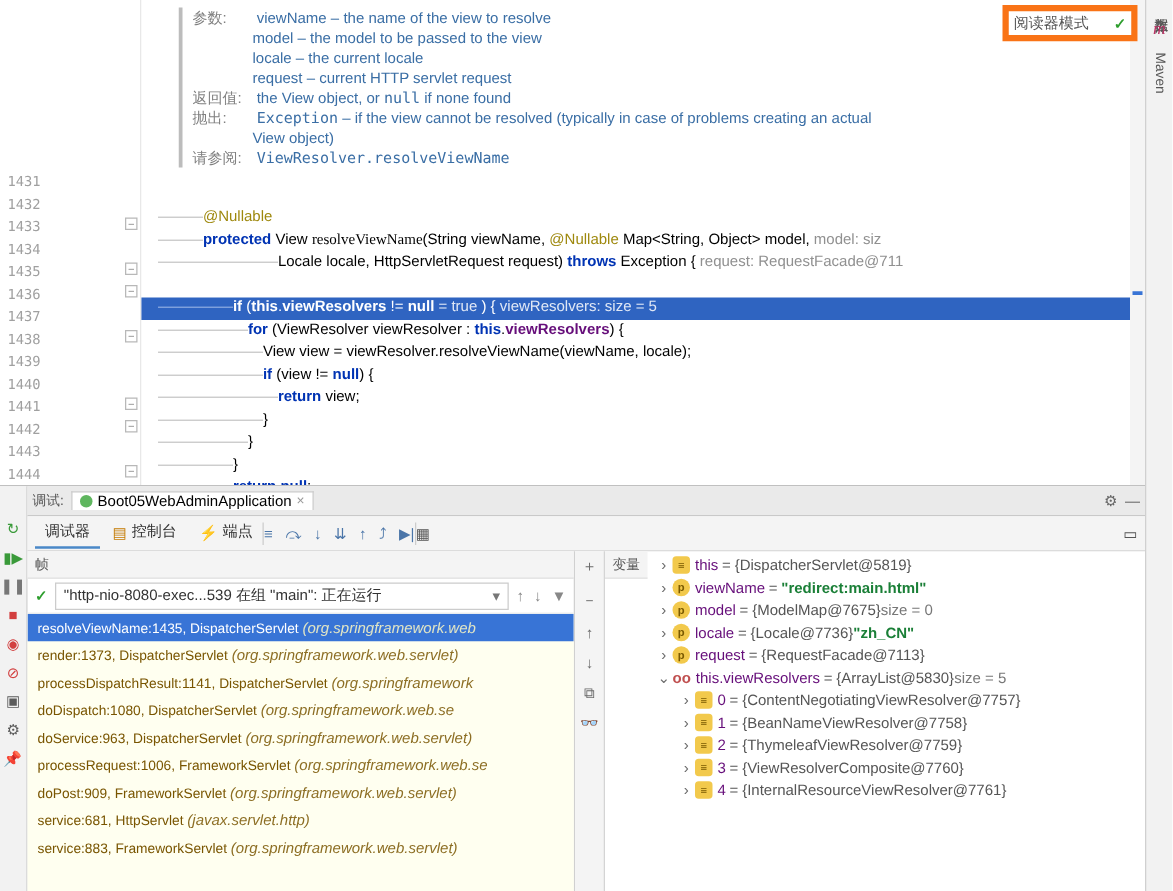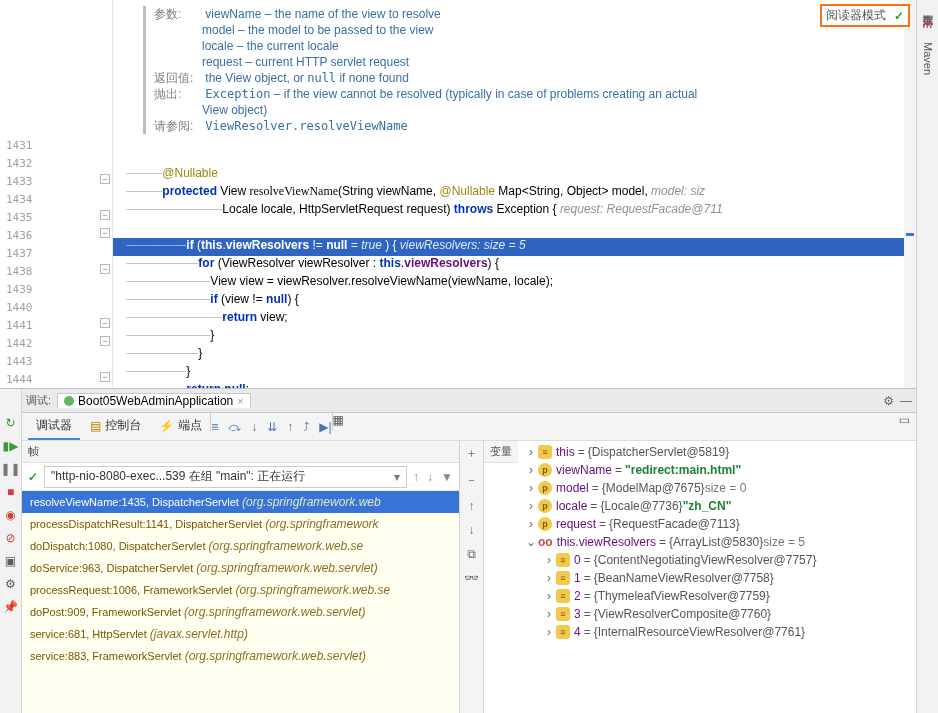--- a/index.html
+++ b/index.html
@@ -5,63 +5,63 @@
 * { margin: 0; padding: 0; box-sizing: border-box; font-family: "Microsoft YaHei", "Segoe UI", sans-serif; font-size: 12px; }
 html, body { width: 938px; height: 713px; overflow: hidden; background: #fff; }
 
 .root { display: flex; height: 713px; }
 .main-col { flex: 1; display: flex; flex-direction: column; min-width: 0; }
 .right-tool-col { width: 22px; background: #f2f2f2; border-left: 1px solid #d0d0d0; display: flex; flex-direction: column; align-items: center; padding-top: 6px; gap: 10px; }
 .right-tool-label { writing-mode: vertical-rl; font-size: 11px; color: #555; cursor: pointer; }
 .right-tool-m { font-family: Georgia, serif; font-style: italic; font-size: 14px; color: #b36; cursor: pointer; }
 
 .editor-area { flex: 1; display: flex; min-height: 0; position: relative; }
-.reader-badge { position: absolute; top: 4px; right: 6px; display: flex; align-items: center; gap: 8px; font-size: 11px; color: #555; background: #fff; padding: 1px 4px; border: 2px solid #f97316; z-index: 5; }
+.reader-badge { position: absolute; top: 4px; right: 6px; display: flex; align-items: center; gap: 20px; font-size: 11px; color: #555; background: #fff; padding: 1px 4px; border: 5px solid #f97316; z-index: 5; }
 .reader-check { color: #2e9e2e; font-weight: bold; }
 
 .gutter { width: 113px; background: #fff; border-right: 1px solid #e8e8e8; display: flex; flex-direction: column; user-select: none; }
 .doc-pad { height: 166px; }
 .g-row { height: 18px; display: flex; align-items: center; padding-left: 6px; color: #a0a0a0; font-size: 11px; font-family: monospace; position: relative; }
 .g-row .fold { position: absolute; right: 2px; top: 2px; width: 10px; height: 10px; border: 1px solid #b8b8b8; font-size: 9px; line-height: 8px; text-align: center; color: #888; background: #fff; cursor: pointer; }
 
 .code-col { flex: 1; overflow: hidden; font-family: "JetBrains Mono", Consolas, monospace; font-size: 13px; }
 .doc-block { height: 166px; padding: 6px 10px 6px 30px; line-height: 16px; color: #666; border-bottom: 1px solid transparent; white-space: nowrap; }
 .doc-bar { border-left: 3px solid #bcbcbc; padding-left: 8px; }
 .doc-label { color: #808080; display: inline-block; width: 48px; }
 .doc-blue { color: #3a6ea5; }
 .doc-code { font-family: Consolas, monospace; color: #3a6ea5; }
 
 .code-line { height: 18px; white-space: nowrap; padding-left: 0; }
 .code-line.hi { background: #2f64c1; color: #fff; }
 .kw { color: #0033b3; font-weight: bold; }
 .ann { color: #9e880d; }
 .id2 { color: #000; font-family: Liberation Serif, serif; }
 .field { color: #660e7a; font-weight: bold; }
-.hint { color: #909090; font-style: italic; }
+.hint { color: #909090; }
 .hi .kw, .hi .field, .hi .hint { color: #fff; }
 .hi .hint { opacity: .85; }
 .m-dash { color: #bbb; }
 
 .code-scroll-stub { position: absolute; right: 0; top: 0; bottom: 0; width: 12px; background: #f4f4f4; }
 .code-scroll-stub .mark { position: absolute; left: 2px; right: 2px; height: 3px; }
 
 .debug-panel { height: 325px; display: flex; border-top: 1px solid #c0c0c0; }
 .dbg-left-tools { width: 22px; background: #f2f2f2; border-right: 1px solid #d4d4d4; display: flex; flex-direction: column; align-items: center; padding-top: 26px; gap: 8px; }
 .dbg-left-tools .ic { width: 15px; height: 15px; display: flex; align-items: center; justify-content: center; cursor: pointer; color: #5c5c5c; }
 
 .dbg-main { flex: 1; display: flex; flex-direction: column; min-width: 0; }
 .dbg-tabbar { height: 24px; background: #eaeaea; display: flex; align-items: center; border-bottom: 1px solid #c9c9c9; padding: 0 4px; gap: 6px; }
 .dbg-tabbar .lab { color: #555; font-size: 11px; }
 .dbg-tab { display: flex; align-items: center; gap: 4px; padding: 0 6px; background: #fff; border: 1px solid #c9c9c9; border-bottom: none; cursor: pointer; }
 .dbg-tab .dot { width: 10px; height: 10px; border-radius: 50%; background: #5fb65f; position: relative; }
 .dbg-tab .cx { color: #999; font-size: 11px; cursor: pointer; }
 .dbg-tabbar .spacer { flex: 1; }
 .dbg-tabbar .gear { cursor: pointer; color: #666; }
 
-.dbg-toolbar { height: 28px; background: #f4f4f4; border-bottom: 1px solid #dcdcdc; display: flex; padding: 0 6px; }
+.dbg-toolbar { height: 28px; background: #f4f4f4; border-bottom: 1px solid #dcdcdc; display: flex; align-items: center; padding: 0 6px; }
 .dbg-subtabs { display: flex; gap: 2px; }
 .dbg-subtab { padding: 3px 8px; cursor: pointer; color: #333; border-bottom: 2px solid transparent; display: flex; align-items: center; gap: 4px; }
 .dbg-subtab.active { border-bottom: 2px solid #4a88c7; }
 .dbg-stepicons { display: flex; gap: 10px; align-items: center; color: #4a75a8; }
 .dbg-stepicons span { cursor: pointer; }
 .sep { width: 1px; height: 18px; background: #ccc; }
 
 .dbg-body { flex: 1; display: flex; min-height: 0; }
 .frames-pane { width: 438px; border-right: 1px solid #d0d0d0; display: flex; flex-direction: column; }
 .pane-hdr { height: 22px; background: #f4f4f4; border-bottom: 1px solid #e0e0e0; display: flex; align-items: center; padding: 0 6px; color: #555; font-size: 11px; }
@@ -231,20 +231,21 @@
                   <span class="dd">▾</span>
               </div>
               <div class="thread-icons">
                 <span>↑</span>
                 <span>↓</span>
                 <span>▼</span>
               </div>
             </div>
             <div class="frames-list" id="frames-list">
                 <div class="frame-row sel">resolveViewName:1435, DispatcherServlet <span class="fpkg">(org.springframework.web</span></div>
+                <div class="frame-row">render:1373, DispatcherServlet <span class="fpkg">(org.springframework.web.servlet)</span></div>
                 <div class="frame-row">processDispatchResult:1141, DispatcherServlet <span class="fpkg">(org.springframework</span></div>
                 <div class="frame-row">doDispatch:1080, DispatcherServlet <span class="fpkg">(org.springframework.web.se</span></div>
                 <div class="frame-row">doService:963, DispatcherServlet <span class="fpkg">(org.springframework.web.servlet)</span></div>
                 <div class="frame-row">processRequest:1006, FrameworkServlet <span class="fpkg">(org.springframework.web.se</span></div>
                 <div class="frame-row">doPost:909, FrameworkServlet <span class="fpkg">(org.springframework.web.servlet)</span></div>
                 <div class="frame-row">service:681, HttpServlet <span class="fpkg">(javax.servlet.http)</span></div>
                 <div class="frame-row">service:883, FrameworkServlet <span class="fpkg">(org.springframework.web.servlet)</span></div>
               </div>
           </div>
 

